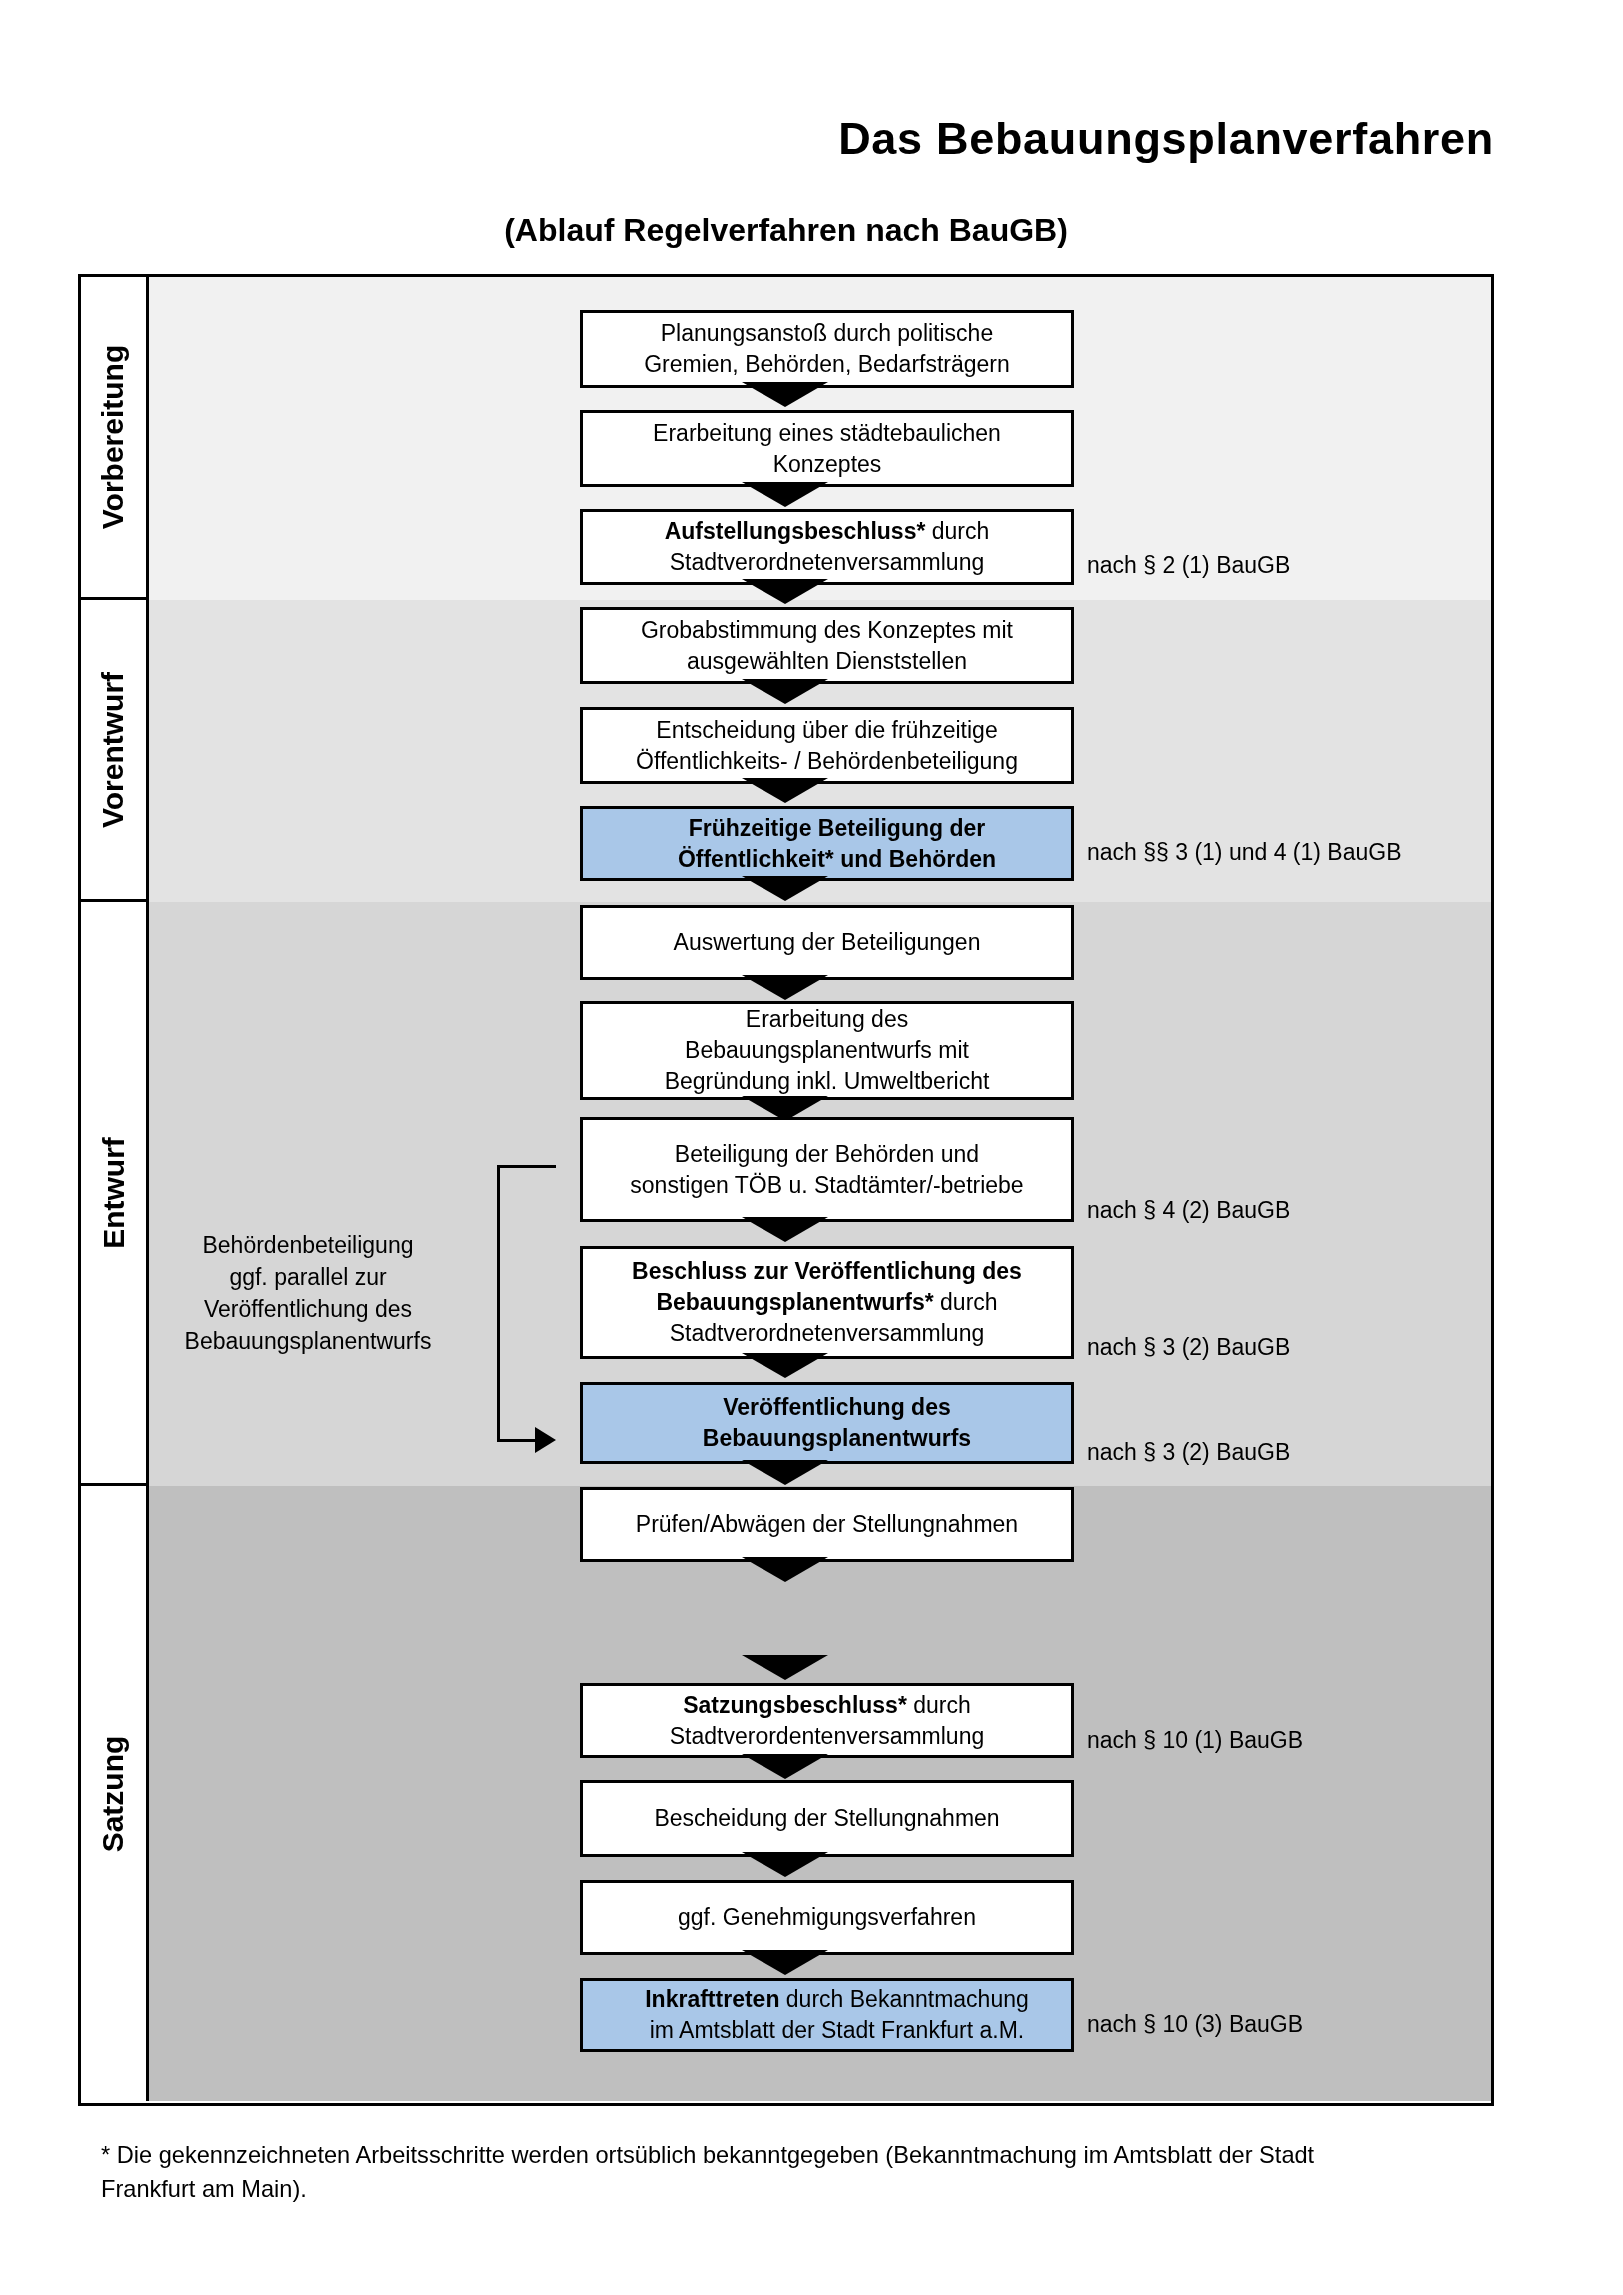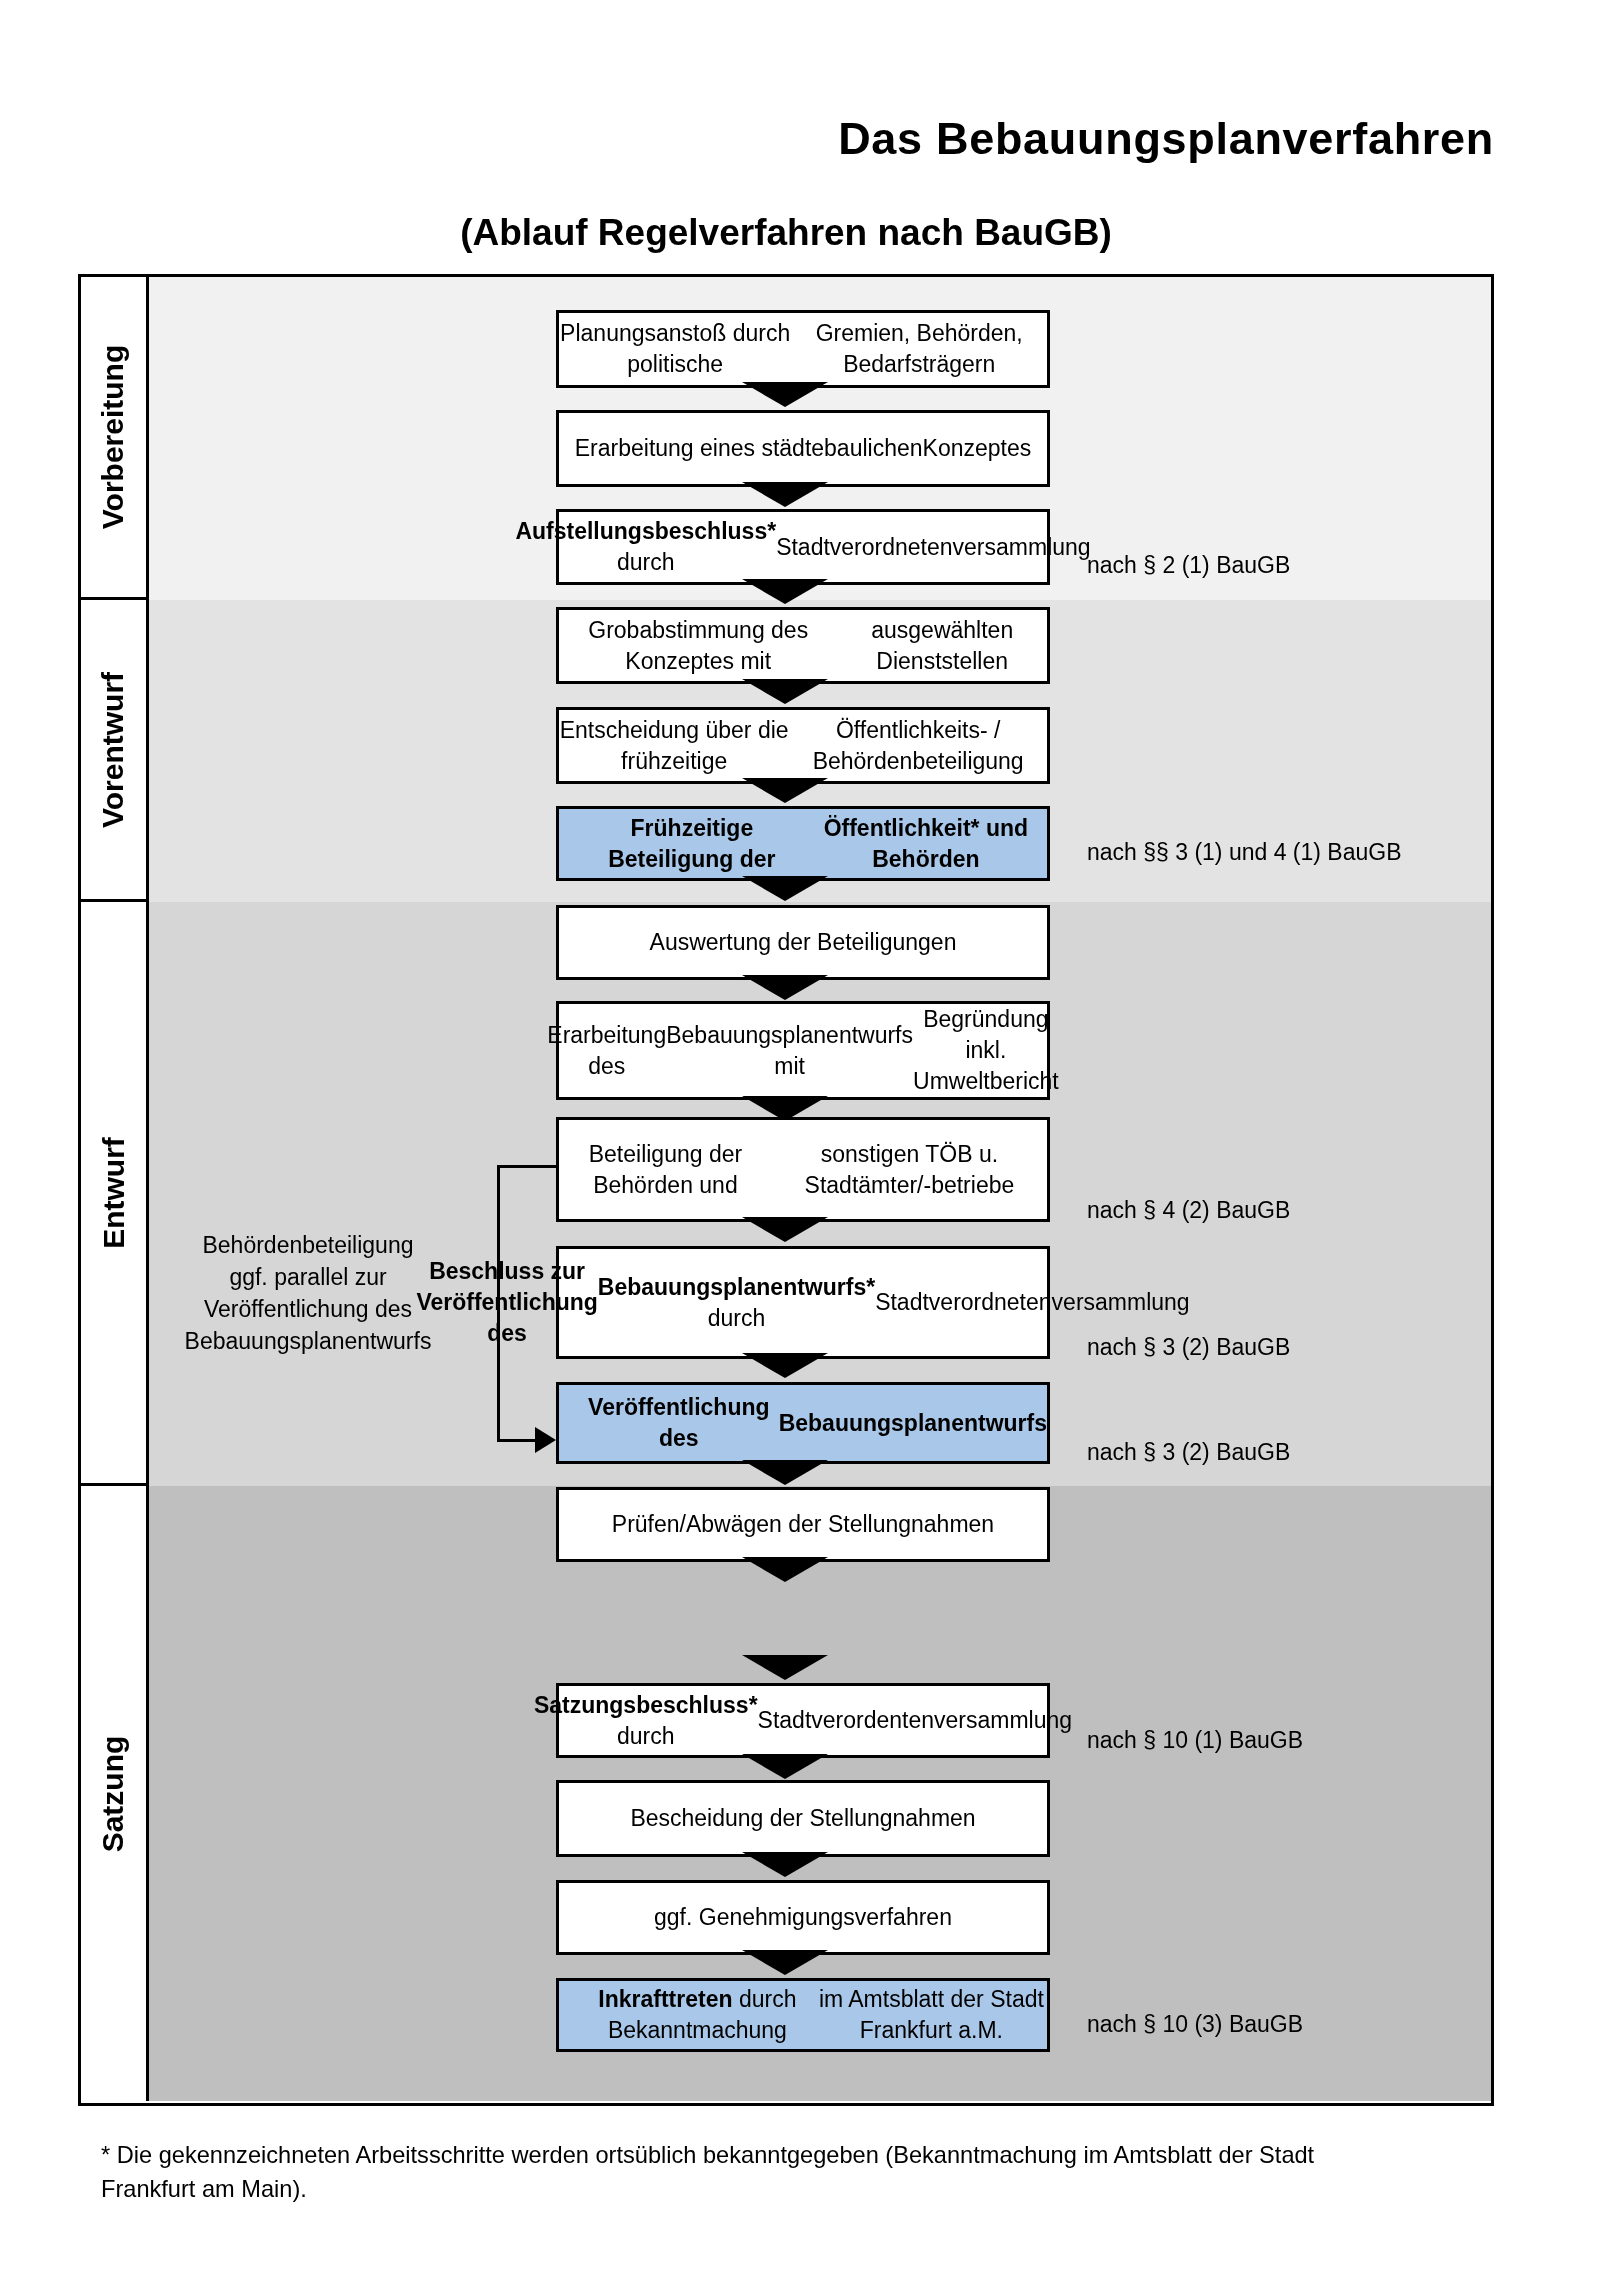--- a/index.html
+++ b/index.html
@@ -10,21 +10,21 @@
     color: #000;
     position: relative;
     overflow: hidden;
   }
   .title {
     position: absolute; left: 78px; width: 1416px; top: 113px;
     text-align: right; font-size: 45px; font-weight: bold; letter-spacing: 0.7px;
   }
   .subtitle {
     position: absolute; left: 78px; width: 1416px; top: 212px;
-    text-align: center; font-size: 37px; font-weight: bold;
+    text-align: center; font-size: 32px; font-weight: bold;
   }
   .frame {
     position: absolute; left: 78px; top: 274px;
     width: 1416px; height: 1832px;
     border: 3.9px solid #000; box-sizing: border-box;
   }
   .srow { display: flex; width: 100%; }
   .slabel {
     width: 68px; flex: 0 0 68px; box-sizing: border-box;
     border-right: 3.9px solid #000;
@@ -32,23 +32,23 @@
     display: flex; align-items: center; justify-content: center;
   }
   .slabel.divider { border-bottom: 3.9px solid #000; }
   .rot {
     transform: rotate(-90deg); white-space: nowrap;
     font-weight: bold; font-size: 30px;
   }
   .scontent { flex: 1 1 auto; }
   .flow-layer { position: absolute; left: 0; top: 0; width: 1623px; height: 2295px; }
   .fbox {
-    position: absolute; left: 556px; width: 494px; box-sizing: border-box;
+    position: absolute; left: 580px; width: 494px; box-sizing: border-box;
     background: #ffffff; border: 3.9px solid #000;
-    display: flex; justify-content: center; align-items: center;
+    display: flex; flex-direction: column; justify-content: center; align-items: center;
     text-align: center; font-size: 23px; line-height: 31px;
   }
   .fbox.hl { border-width: 3.3px; padding-left: 20px; }
   .b { font-weight: bold; }
   .arr {
     position: absolute; left: 742px; width: 0; height: 0;
     border-left: 43px solid transparent; border-right: 43px solid transparent;
     border-top: 25px solid #000;
   }
   .ref { position: absolute; left: 1087px; font-size: 23px; white-space: nowrap; }

